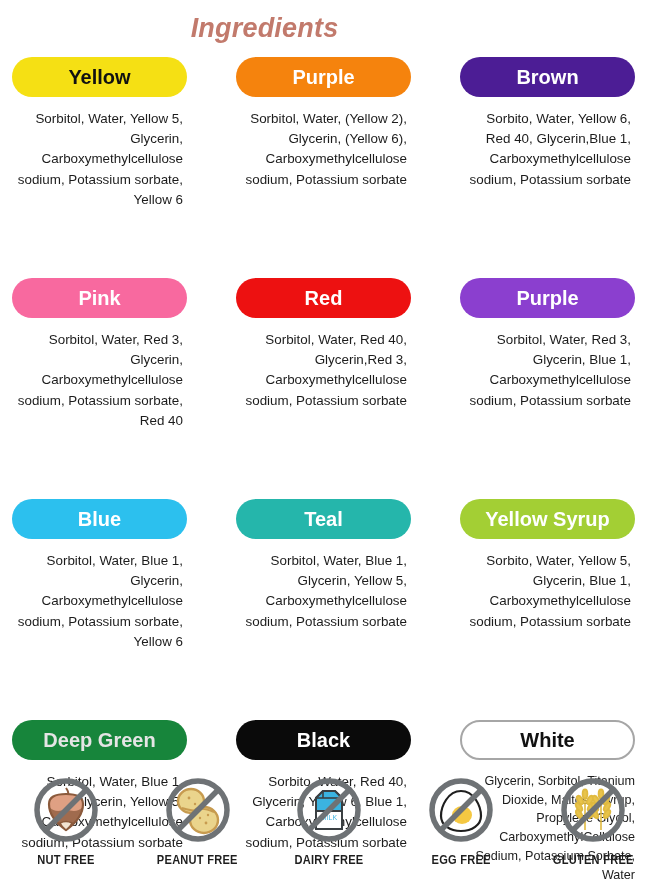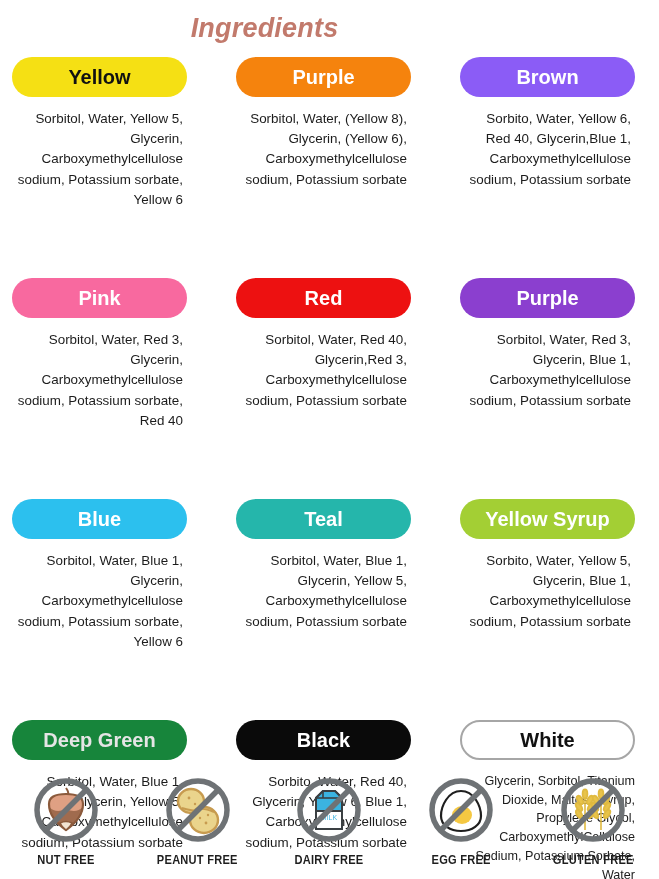--- a/index.html
+++ b/index.html
@@ -109,25 +109,25 @@
 
   <div class="grid row-1">
 
     <div class="card">
       <div class="badge" style="background: rgb(245, 224, 20); color: rgb(17, 17, 17);">Yellow</div>
       <div class="ing">Sorbitol, Water, Yellow 5, Glycerin, Carboxymethylcellulose sodium, Potassium sorbate, Yellow 6</div>
     </div>
 
     <div class="card">
       <div class="badge" style="background: rgb(245, 131, 13); color: rgb(255, 255, 255);">Purple</div>
-      <div class="ing">Sorbitol, Water, (Yellow 8), Glycerin, (Yellow 6), Carboxymethylcellulose sodium, Potassium sorbate</div>
-    </div>
-
-    <div class="card">
-      <div class="badge" style="background: #8b5cf6; color: rgb(255, 255, 255);">Brown</div>
+      <div class="ing">Sorbitol, Water, (Yellow 2), Glycerin, (Yellow 6), Carboxymethylcellulose sodium, Potassium sorbate</div>
+    </div>
+
+    <div class="card">
+      <div class="badge" style="background: #4c1d95; color: rgb(255, 255, 255);">Brown</div>
       <div class="ing">Sorbito, Water, Yellow 6, Red 40, Glycerin,Blue 1, Carboxymethylcellulose sodium, Potassium sorbate</div>
     </div>
 
     <div class="card">
       <div class="badge" style="background: rgb(248, 105, 159); color: rgb(255, 255, 255);">Pink</div>
       <div class="ing">Sorbitol, Water, Red 3, Glycerin, Carboxymethylcellulose sodium, Potassium sorbate, Red 40</div>
     </div>
 
     <div class="card">
       <div class="badge" style="background: rgb(237, 17, 17); color: rgb(255, 255, 255);">Red</div>

